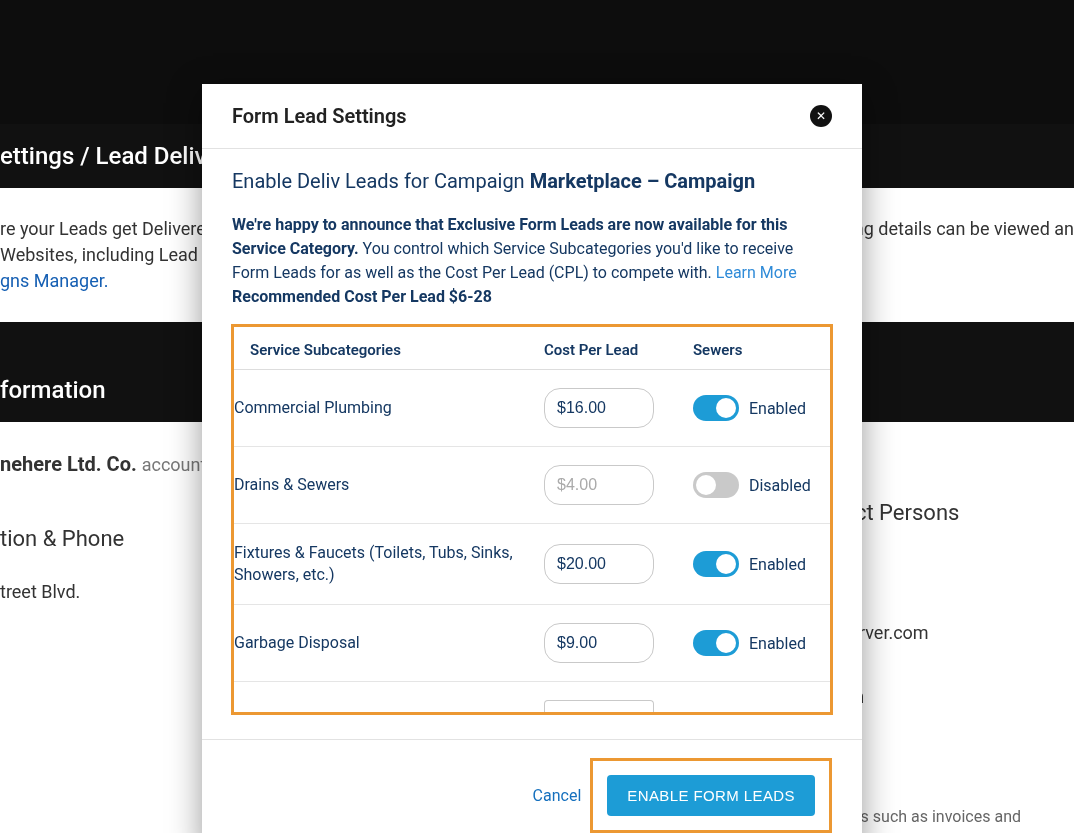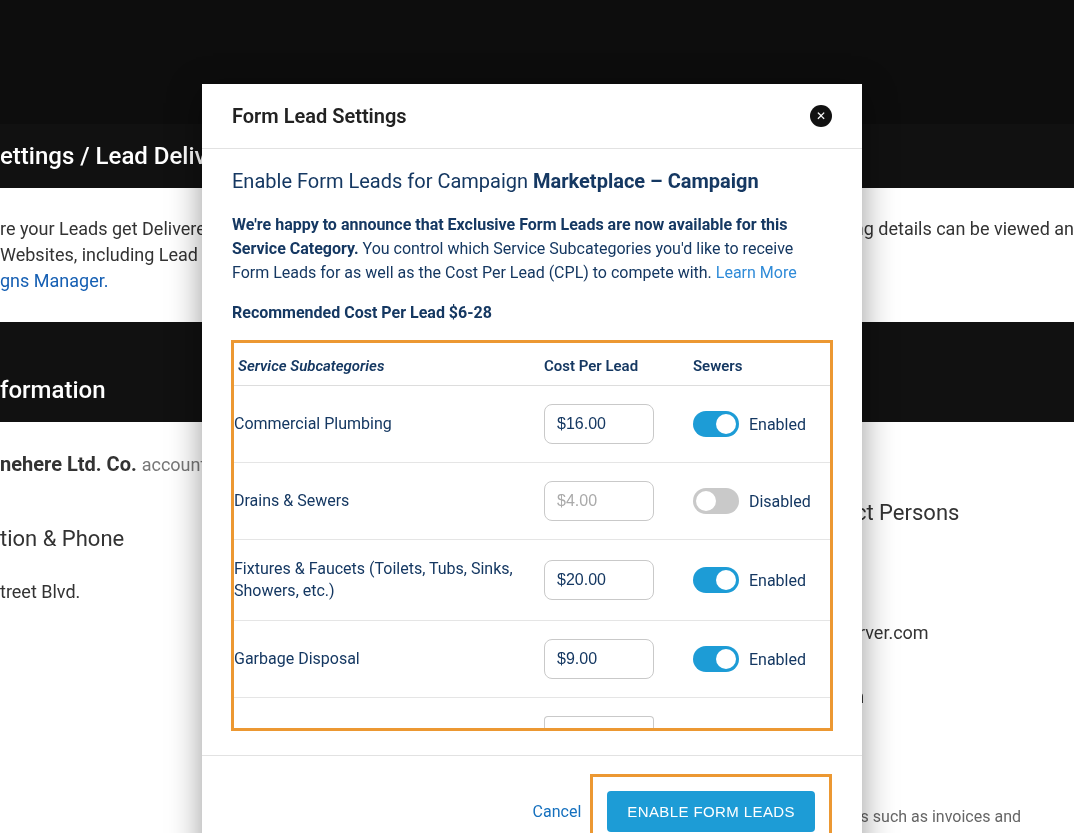--- a/index.html
+++ b/index.html
@@ -141,21 +141,21 @@
     .enable-line{
       font-size:20px;
       color:#153862;
       margin-bottom:20px;
     }
     .enable-line .campaign-name{font-weight:700;}
     .announce{
       font-size:16px;
       line-height:24px;
       color:#153862;
-      margin-bottom:18px;
+      margin-bottom:2px;
     }
     .announce .bold{font-weight:700;}
     .announce .link{color:#2f8bd8;cursor:pointer;}
     .recommended{
       font-size:16px;
       font-weight:700;
       color:#153862;
       margin-bottom:18px;
     }
     .table-wrap{
@@ -164,21 +164,21 @@
       margin:0 -1px;
     }
     .table-head{
       display:flex;
       padding:14px 0 10px 0;
       border-bottom:1px solid #ddd;
       font-weight:600;
       font-size:15px;
       color:#153862;
     }
-    .col-sub{width:312px;padding-left:4px;font-style:italic;}
+    .col-sub{width:312px;padding-left:16px;}
     .col-cpl{width:150px;}
     .col-status{width:138px;}
     .table-row{
       display:flex;
       align-items:center;
       padding:18px 0;
       border-bottom:1px solid #e5e5e5;
     }
     .table-row:last-child{border-bottom:none;}
     .sub-name{
@@ -186,21 +186,21 @@
       font-size:16px;
       color:#153862;
       line-height:22px;
       padding-right:20px;
     }
     .cpl-cell{width:150px;}
     .cpl-input{
       width:110px;
       height:40px;
       border:1px solid #c9c9c9;
-      border-radius:8px;
+      border-radius:16px;
       padding:0 12px;
       font-size:16px;
       color:#153862;
     }
     .cpl-input.disabled{color:#aaa;}
     .status-cell{
       width:138px;
       display:flex;
       align-items:center;
       gap:10px;
@@ -308,21 +308,21 @@
 <div class="overlay">
   <div class="modal">
     <div class="modal-header">
       <div class="modal-title">Form Lead Settings</div>
       <div class="close-btn">
         <span>✕</span>
       </div>
     </div>
     <div class="modal-body">
       <div class="enable-line">
-        <span>Enable Form Leads for Campaign </span><span class="campaign-name">Marketplace – Campaign</span>
+        <span>Enable Deliv Leads for Campaign </span><span class="campaign-name">Marketplace – Campaign</span>
       </div>
       <div class="announce">
         <span class="bold">We're happy to announce that Exclusive Form Leads are now available for this Service Category.</span><span> You control which Service Subcategories you'd like to receive Form Leads for as well as the Cost Per Lead (CPL) to compete with. </span><span class="link">Learn More</span>
       </div>
       <div class="recommended">Recommended Cost Per Lead $6-28</div>
 
       <div class="table-wrap">
         <div class="table-wrap-inner">
           <div class="table-head">
             <div class="col-sub">Service Subcategories</div>

